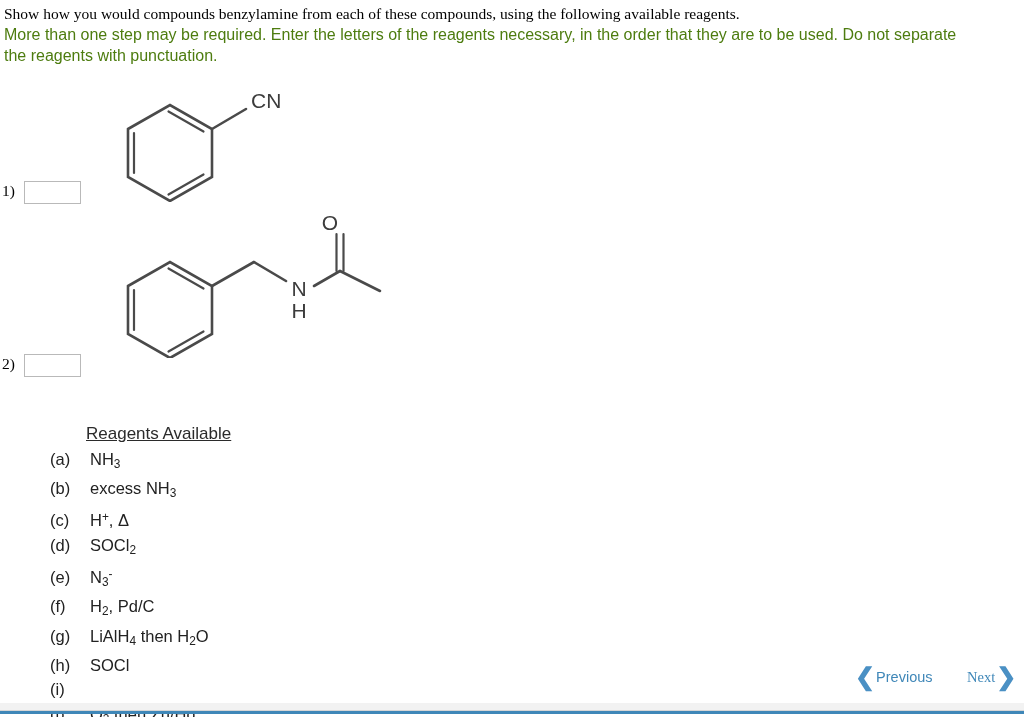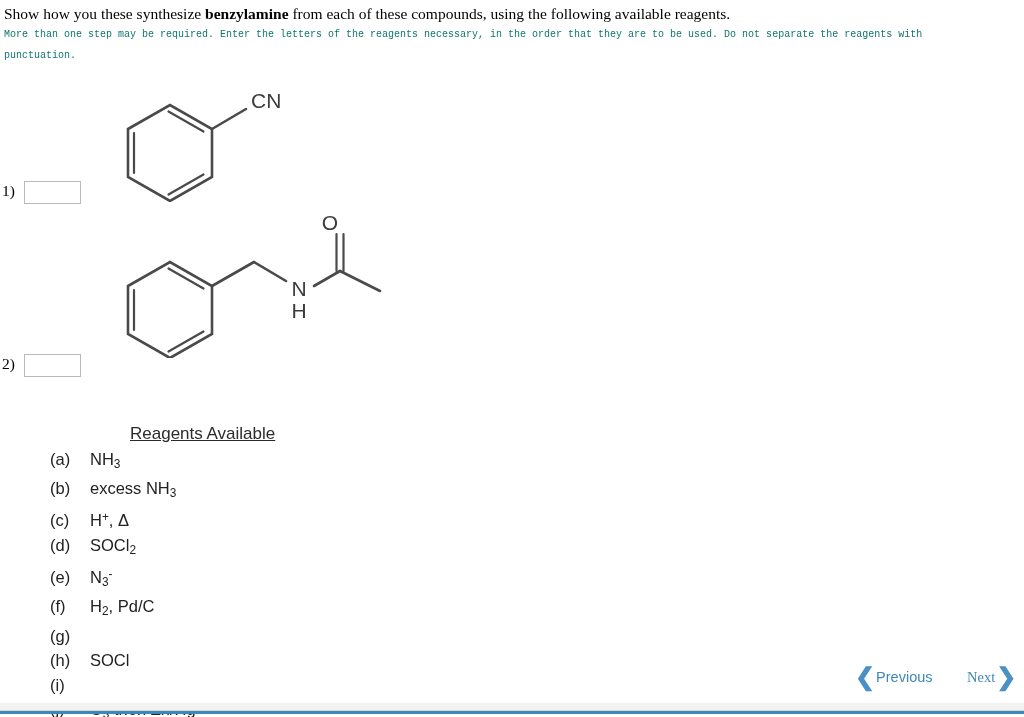--- a/index.html
+++ b/index.html
@@ -24,27 +24,27 @@
     width: 990px;
   }
   .prompt-line-main {
     font-family: "Liberation Serif", serif;
     font-size: 15.5px;
     line-height: 21px;
     color: #000000;
     white-space: nowrap;
   }
   .prompt-line-main b {
-    font-weight: bold;
+    font-weight: normal;
   }
   .prompt-red {
-    font-family: Liberation Mono, monospace;
-    font-size: 10px;
+    font-family: Liberation Sans, sans-serif;
+    font-size: 16px;
     line-height: 21px;
-    color: #0f766e;
+    color: #4d7c0f;
     width: 975px;
   }
 
   
   .q-label {
     position: absolute;
     font-family: "Liberation Serif", serif;
     font-size: 15.5px;
     color: #000000;
   }
@@ -75,21 +75,21 @@
   .reagents {
     position: absolute;
     left: 50px;
     top: 424px;
     font-family: "Liberation Sans", sans-serif;
   }
   .reagents-title {
     font-size: 17px;
     color: #2b2b2b;
     text-decoration: underline;
-    margin-left: 80px;
+    margin-left: 36px;
     margin-bottom: 3px;
     display: inline-block;
   }
   .reagent-row {
     display: flex;
     align-items: baseline;
     font-size: 16.5px;
     line-height: 24.6px;
     color: #222222;
     white-space: nowrap;
@@ -151,21 +151,21 @@
     width: 1024px;
     height: 7px;
     background: #f2f2f2;
   }
 </style>
 </head>
 <body>
 
 <div class="prompt">
   <div class="prompt-line-main">
-    <span>Show how you these synthesize </span><b>benzylamine</b><span> from each of these compounds, using the following available reagents.</span>
+    <span>Show how you would compounds </span><b>benzylamine</b><span> from each of these compounds, using the following available reagents.</span>
   </div>
   <div class="prompt-red">More than one step may be required. Enter the letters of the reagents necessary, in the order that they are to be used. Do not separate the reagents with punctuation.</div>
 </div>
 
 <div class="structure" style="left:118px; top:84px;">
   <svg width="190" height="118" viewBox="0 0 190 118" aria-hidden="true">
     <g stroke="#4a4a4a" stroke-width="2.6" fill="none" stroke-linecap="round">
 
       <polygon points="10,45 52,21 94,45 94,93 52,117 10,93"></polygon>
 
@@ -233,20 +233,21 @@
       <div class="reagent-row">
         <span class="reagent-letter">(e)</span>
         <span class="reagent-text">N<sub>3</sub><sup>-</sup></span>
       </div>
       <div class="reagent-row">
         <span class="reagent-letter">(f)</span>
         <span class="reagent-text">H<sub>2</sub>, Pd/C</span>
       </div>
       <div class="reagent-row">
         <span class="reagent-letter">(g)</span>
+        <span class="reagent-text">LiAlH<sub>4</sub> then H<sub>2</sub>O</span>
       </div>
       <div class="reagent-row">
         <span class="reagent-letter">(h)</span>
         <span class="reagent-text">SOCl</span>
       </div>
       <div class="reagent-row">
         <span class="reagent-letter">(i)</span>
       </div>
       <div class="reagent-row">
         <span class="reagent-letter">(j)</span>

